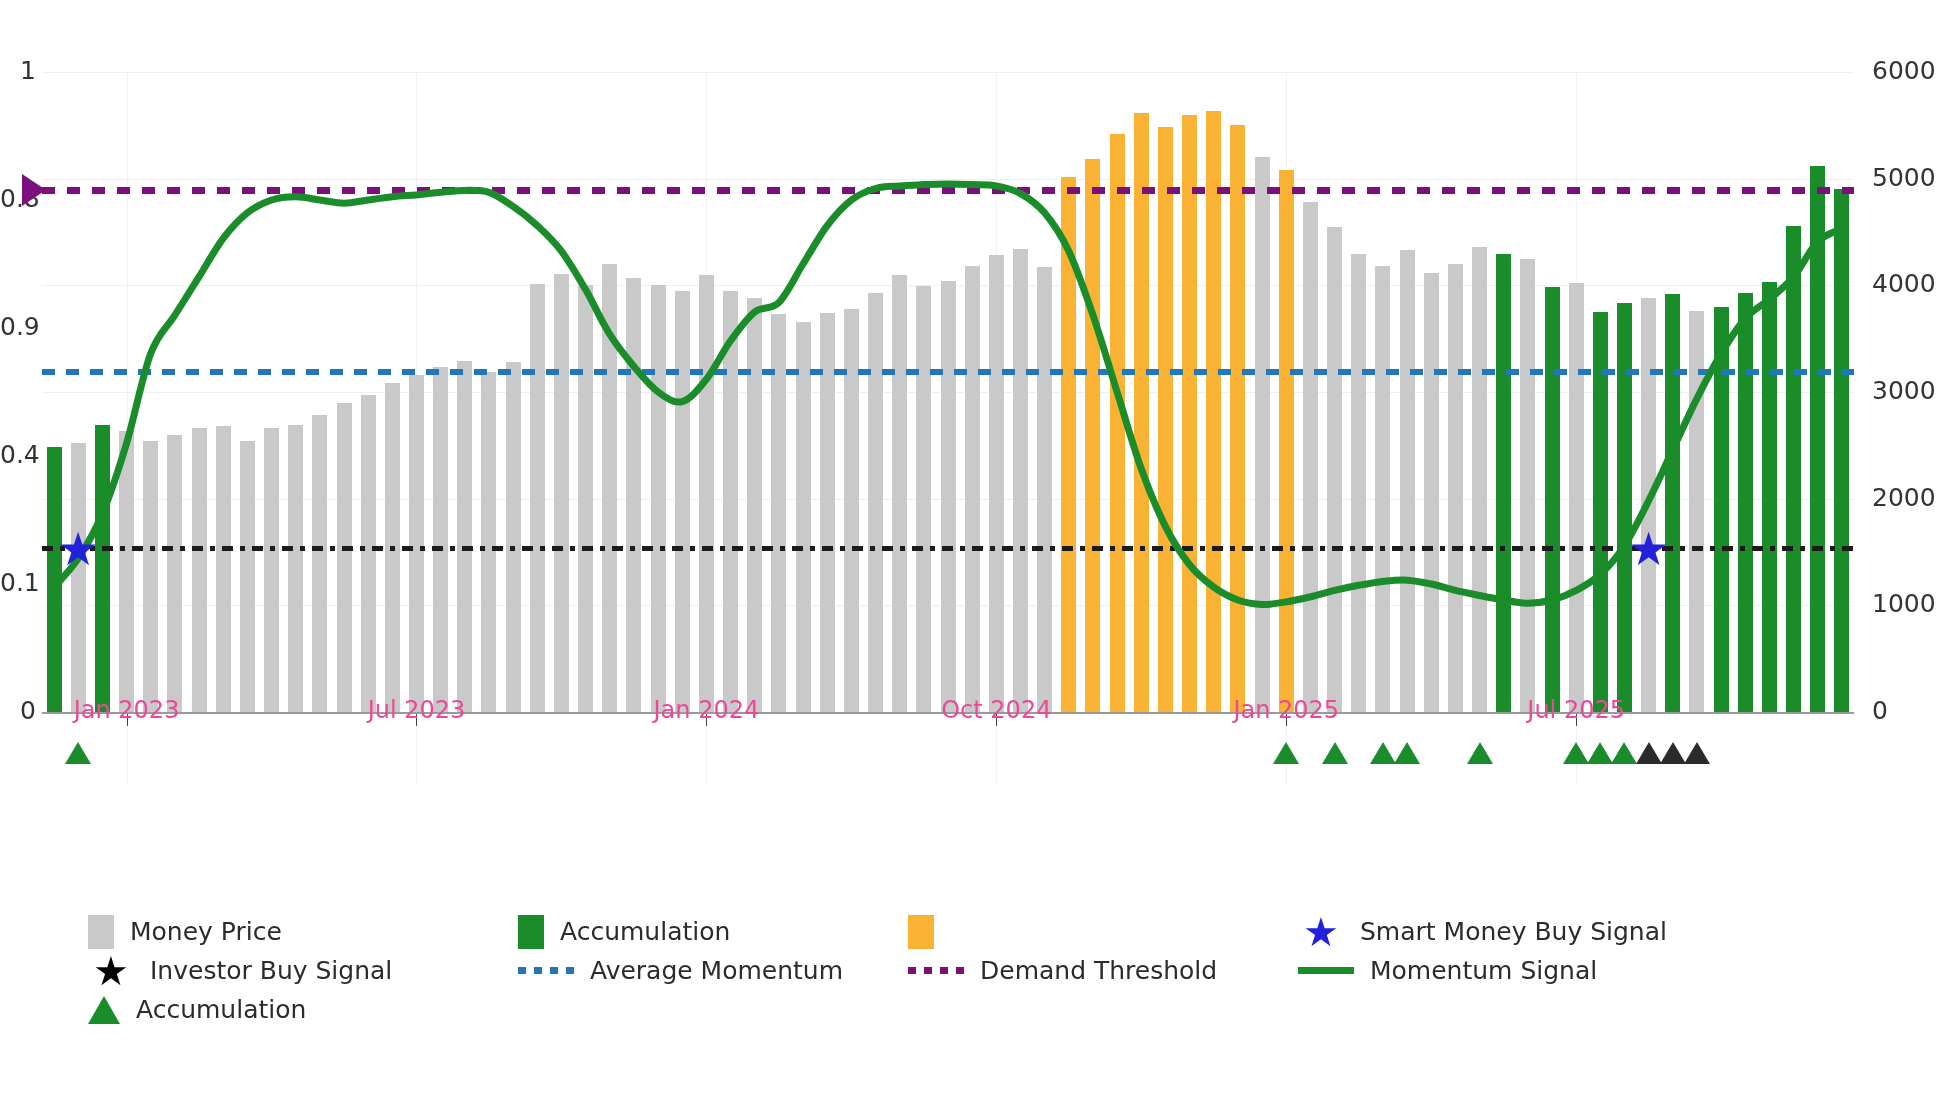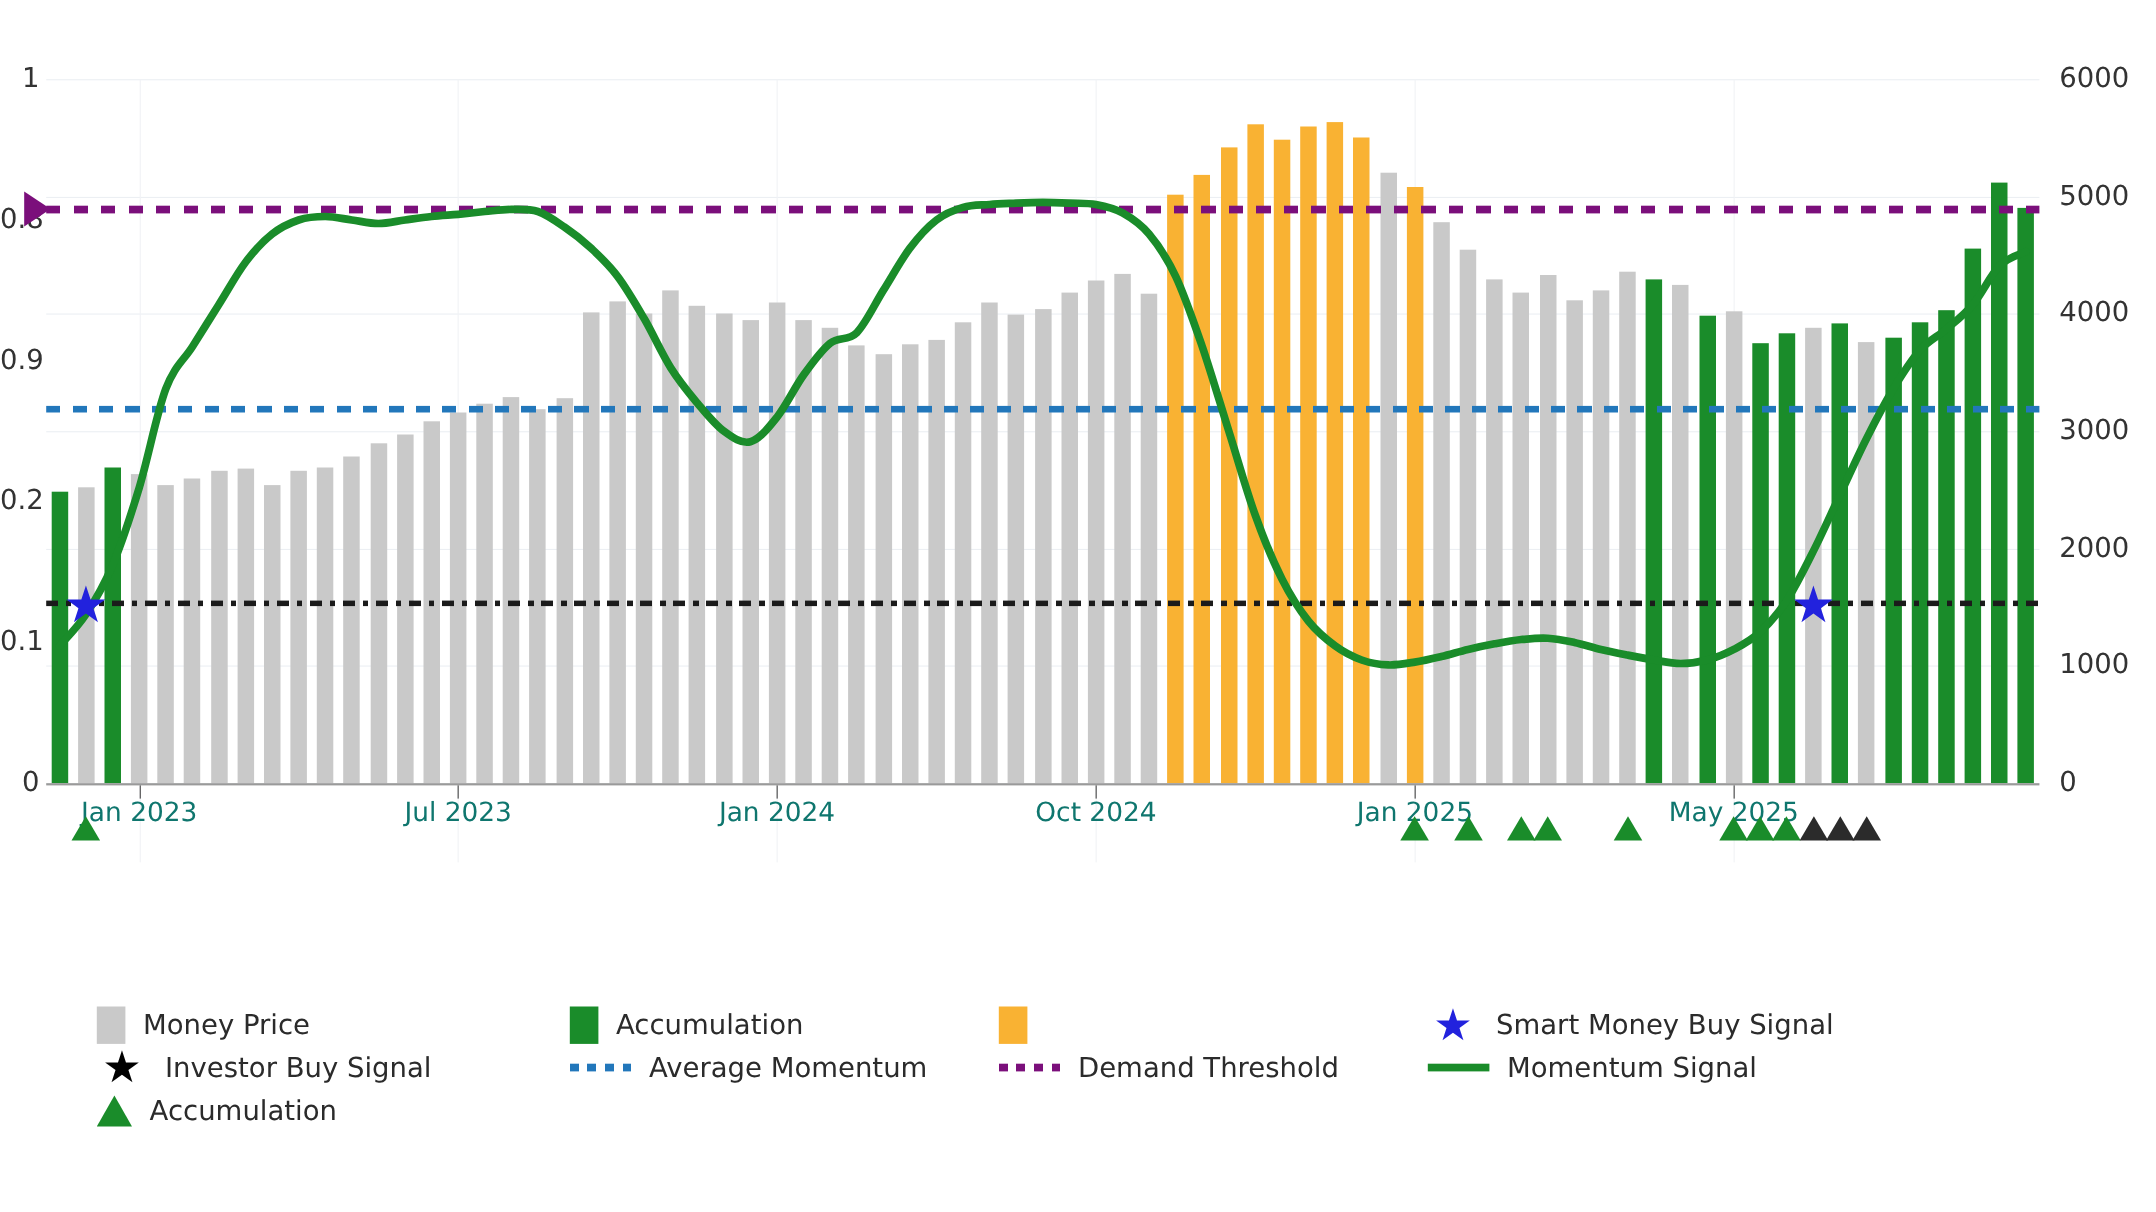--- a/index.html
+++ b/index.html
@@ -38,21 +38,21 @@
   }
   .ylab-left { right: 1924px; }
   .ylab-left-wrap { position:absolute; left:0; width:36px; text-align:right; }
   .ylab-right-wrap { position:absolute; left:1872px; width:120px; text-align:left; }
 
   
   .xtick {
     position: absolute; top: 714px; width: 1px; height: 12px; background: #444;
   }
   .xlab {
-    position: absolute; top: 724px; font-size: 24px; color: #0f766e;
+    position: absolute; top: 696px; font-size: 24px; color: #ec4899;
     transform: translateX(-50%); white-space: nowrap;
   }
 
   
   .bar {
     position: absolute; bottom: 0;
   }
 
   
   .refline { position: absolute; left: 0; width: 100%; }
@@ -138,21 +138,21 @@
   }
 </style>
 </head>
 <body>
 
 <div id="root">
 
   <div id="ylabels-left">
       <div class="ylab-left ylab-left-wrap" style="left: 0px; top: 696px;">0</div>
       <div class="ylab-left ylab-left-wrap" style="left: 0px; top: 568px;">0.1</div>
-      <div class="ylab-left ylab-left-wrap" style="left: 0px; top: 440px;">0.2</div>
+      <div class="ylab-left ylab-left-wrap" style="left: 0px; top: 440px;">0.4</div>
       <div class="ylab-left ylab-left-wrap" style="left: 0px; top: 312px;">0.9</div>
       <div class="ylab-left ylab-left-wrap" style="left: 0px; top: 184px;">0.8</div>
       <div class="ylab-left ylab-left-wrap" style="left: 0px; top: 56px;">1</div>
     </div>
 
   <div id="ylabels-right">
       <div class="ylab-right ylab-right-wrap" style="top: 696px;">0</div>
       <div class="ylab-right ylab-right-wrap" style="top: 589.333px;">1000</div>
       <div class="ylab-right ylab-right-wrap" style="top: 482.667px;">2000</div>
       <div class="ylab-right ylab-right-wrap" style="top: 376px;">3000</div>
@@ -278,21 +278,21 @@
       <div class="xlab" style="left: 126.56px;">Jan 2023</div>
       <div class="xtick" style="left: 416.48px;"></div>
       <div class="xlab" style="left: 416.48px;">Jul 2023</div>
       <div class="xtick" style="left: 706.4px;"></div>
       <div class="xlab" style="left: 706.4px;">Jan 2024</div>
       <div class="xtick" style="left: 996.32px;"></div>
       <div class="xlab" style="left: 996.32px;">Oct 2024</div>
       <div class="xtick" style="left: 1286.24px;"></div>
       <div class="xlab" style="left: 1286.24px;">Jan 2025</div>
       <div class="xtick" style="left: 1576.16px;"></div>
-      <div class="xlab" style="left: 1576.16px;">May 2025</div>
+      <div class="xlab" style="left: 1576.16px;">Jul 2025</div>
     </div>
 
   <div id="tris">
       <div class="tri" style="left: 65.24px; top: 742px; border-bottom: 22px solid rgb(26, 140, 42);"></div>
       <div class="tri" style="left: 1273.24px; top: 742px; border-bottom: 22px solid rgb(26, 140, 42);"></div>
       <div class="tri" style="left: 1321.56px; top: 742px; border-bottom: 22px solid rgb(26, 140, 42);"></div>
       <div class="tri" style="left: 1369.88px; top: 742px; border-bottom: 22px solid rgb(26, 140, 42);"></div>
       <div class="tri" style="left: 1394.04px; top: 742px; border-bottom: 22px solid rgb(26, 140, 42);"></div>
       <div class="tri" style="left: 1466.52px; top: 742px; border-bottom: 22px solid rgb(26, 140, 42);"></div>
       <div class="tri" style="left: 1563.16px; top: 742px; border-bottom: 22px solid rgb(26, 140, 42);"></div>

